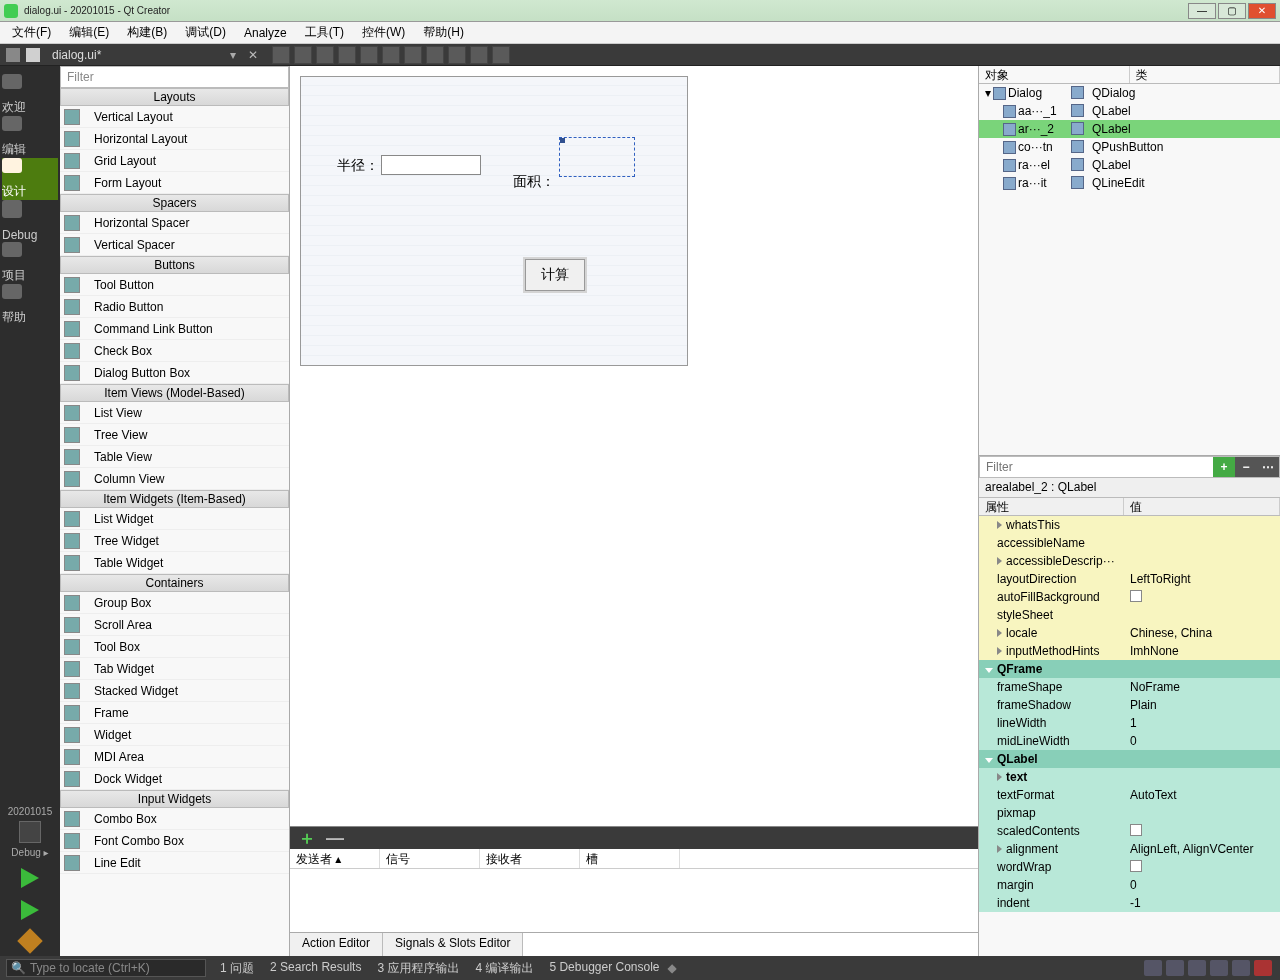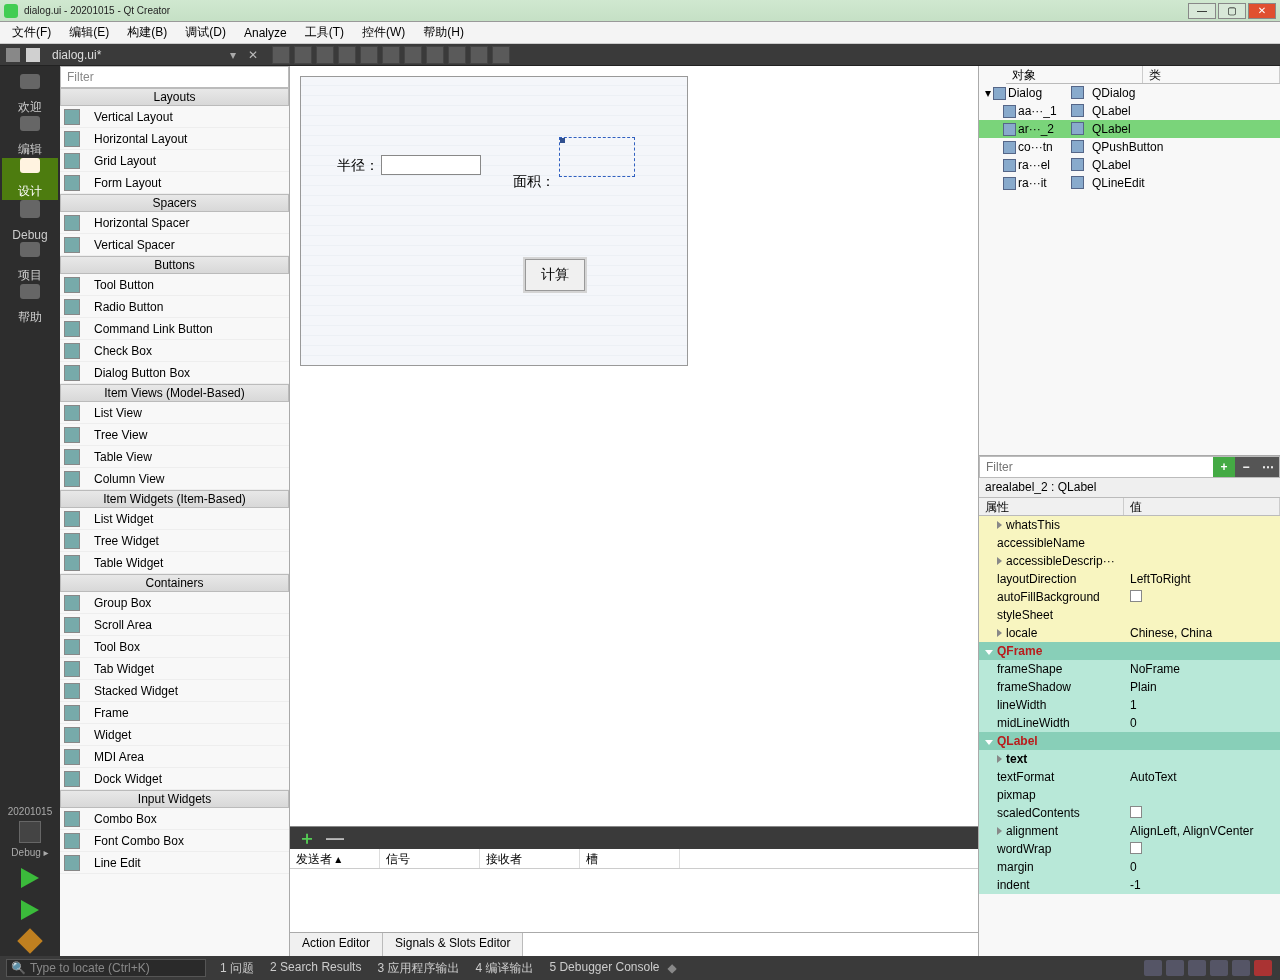--- a/index.html
+++ b/index.html
@@ -15,21 +15,21 @@
 .tabbar { height: 22px; background: #3a3a3a; display: flex; align-items: center; border-bottom: 1px solid #222; }
 .tabbar .run-icon { width: 14px; height: 14px; background: #888; margin: 0 6px; }
 .tabbar .file-icon { width: 14px; height: 14px; background: #d0d0d0; margin-right: 4px; }
 .tabbar .tab { color: #ddd; padding: 2px 8px; display: flex; align-items: center; min-width: 180px; }
 .tabbar .dd { color: #aaa; padding: 0 6px; }
 .tabbar .x { color: #bbb; padding: 0 6px; }
 .tb-icons { display: flex; gap: 4px; align-items: center; margin-left: 8px; }
 .tb-icons .tbic { width: 18px; height: 18px; background: #5a5a5a; border: 1px solid #444; }
 .main { flex: 1; display: flex; min-height: 0; }
 .leftbar { width: 60px; background: #2d2d2d; display: flex; flex-direction: column; align-items: center; padding-top: 8px; }
-.leftbar .lbitem { width: 56px; height: 42px; display: flex; flex-direction: column; align-items: center; justify-content: center; color: #ccc; font-size: 11px; gap: 10px; text-align: center; }
+.leftbar .lbitem { width: 56px; height: 42px; display: flex; flex-direction: column; align-items: flex-start; justify-content: center; color: #ccc; font-size: 11px; gap: 10px; text-align: center; }
 .leftbar .lbitem.active { background: #4d7c0f; color: #fff; }
 .leftbar .lbicon { width: 20px; height: 20px; background: #666; border-radius: 3px; }
 .leftbar .lbitem.active .lbicon { background: #fff3e0; }
 .leftbar .spacer { flex: 1; }
 .leftbar .kit { width: 56px; color: #aaa; font-size: 10px; text-align: center; padding: 4px 0; }
 .triangle-green { width:0;height:0;border-left:18px solid #3bbb3b;border-top:10px solid transparent;border-bottom:10px solid transparent; margin:6px auto;}
 .hammer { width:18px;height:18px;background:#c08020;transform:rotate(45deg);margin:6px auto;}
 .widgetbox { width: 230px; background: #f8f8f8; border-right: 1px solid #aaa; display: flex; flex-direction: column; }
 .filterbox { height: 22px; border: 1px solid #bbb; background: #fff; display: flex; align-items: center; padding: 0 6px; color: #888; }
 .wlist { flex: 1; overflow-y: auto; }
@@ -47,21 +47,21 @@
 .bottom-pane { height: 130px; background: #fff; border-top: 1px solid #888; display: flex; flex-direction: column; }
 .bp-toolbar { height: 22px; background: #3a3a3a; display: flex; align-items: center; padding: 0 8px; gap: 10px; }
 .bp-plus { color: #5c5; font-size: 18px; font-weight: bold; }
 .bp-minus { color: #bbb; font-size: 18px; font-weight: bold; }
 .bp-hdr { display: flex; height: 20px; border-bottom: 1px solid #ccc; }
 .bp-hdr .col { padding: 2px 6px; border-right: 1px solid #ddd; font-size: 12px; }
 .bp-tabs { height: 24px; display: flex; border-top: 1px solid #aaa; }
 .bp-tab { padding: 3px 12px; border-right: 1px solid #bbb; background: #f0f0f0; font-size: 12px; }
 .right { width: 302px; background: #f8f8f8; display: flex; flex-direction: column; border-left: 1px solid #aaa; }
 .obtree { height: 390px; border-bottom: 1px solid #aaa; display: flex; flex-direction: column; overflow: hidden;}
-.obtree-hdr { display: flex; height: 18px; border-bottom: 1px solid #bbb; margin-left: 27px; }
+.obtree-hdr { display: flex; height: 18px; border-bottom: 1px solid #bbb; }
 .obtree-hdr .c { flex: 1; padding: 1px 6px; font-size: 12px; border-right: 1px solid #ccc; }
 .obtree-body { flex: 1; overflow: auto; font-size: 12px; }
 .obrow { display: flex; height: 18px; align-items: center; }
 .obrow .c1 { width: 88px; padding-left: 4px; display:flex; align-items:center; gap:2px;}
 .obrow .c2 { flex: 1; padding-left: 4px; display:flex; align-items:flex-start; gap:8px;}
 .obrow.sel { background: #7ad47a; }
 .obic { width: 13px; height: 13px; background: #8ac; border: 1px solid #568; }
 .prop-filter { height: 22px; background: #fff; border: 1px solid #bbb; display: flex; align-items: center; }
 .prop-filter input { flex:1; border:none; padding:0 6px; color:#888; outline:none;}
 .pf-btn { width: 22px; height: 20px; display: flex; align-items:center; justify-content:center; color:#fff; font-weight:bold;}
@@ -69,21 +69,21 @@
 .prop-hdr { display: flex; height: 18px; border-bottom: 1px solid #bbb; background: #f0f0f0;}
 .prop-hdr .c { padding: 1px 6px; font-size: 12px; border-right: 1px solid #ccc; }
 .prop-hdr .c:first-child { width: 145px; }
 .prop-hdr .c:last-child { flex:1; }
 .props { flex: 1; overflow-y: auto; }
 .prow { display: flex; height: 18px; align-items: center; font-size: 12px; }
 .prow .pn { width: 145px; padding-left: 18px; }
 .prow .pv { flex: 1; padding-left: 6px; }
 .prow.yellow { background: #f8f5c0; }
 .prow.teal { background: #b8e8d8; }
-.prow.tealhdr { background: #88cfb8; color: #b91c1c; font-weight: bold; }
+.prow.tealhdr { background: #88cfb8; color: #000000; font-weight: bold; }
 .prow .tri { display:inline-block; width:0;height:0;border-left:5px solid #888;border-top:4px solid transparent;border-bottom:4px solid transparent;margin-right:4px;}
 .prow .tridn { display:inline-block; width:0;height:0;border-top:5px solid #fff;border-left:4px solid transparent;border-right:4px solid transparent;margin-right:4px;}
 .chk { display:inline-block; width:12px;height:12px;border:1px solid #888;background:#fff;}
 .statusbar { height: 24px; background: #3a3a3a; display: flex; align-items: center; color: #ccc; font-size: 12px; }
 .sb-search { display: flex; align-items: center; background: #2a2a2a; border: 1px solid #555; height: 18px; width: 200px; margin-left: 6px; padding: 0 4px; gap: 4px; color:#888;}
 .sb-items { display: flex; gap: 16px; margin-left: 14px; }
 .sb-icons { margin-left: auto; display: flex; gap: 4px; padding-right: 8px;}
 .sb-ic { width: 18px; height: 16px; background: #556; border-radius: 2px; }
 ::-webkit-scrollbar { width: 14px; height: 14px; }
 ::-webkit-scrollbar-thumb { background: #bbb; border: 1px solid #999; }
@@ -437,20 +437,24 @@
           <div class="pv"><span class="chk"></span></div>
         </div>
         <div class="prow yellow">
           <div class="pn" style="">styleSheet</div>
           <div class="pv"></div>
         </div>
         <div class="prow yellow">
           <div class="pn" style=""><span class="tri"></span>locale</div>
           <div class="pv">Chinese, China</div>
         </div>
+        <div class="prow yellow">
+          <div class="pn" style=""><span class="tri"></span>inputMethodHints</div>
+          <div class="pv">ImhNone</div>
+        </div>
         <div class="prow tealhdr">
           <div class="pn" style="padding-left:6px"><span class="tridn"></span>QFrame</div>
           <div class="pv"></div>
         </div>
         <div class="prow teal">
           <div class="pn" style="">frameShape</div>
           <div class="pv">NoFrame</div>
         </div>
         <div class="prow teal">
           <div class="pn" style="">frameShadow</div>

